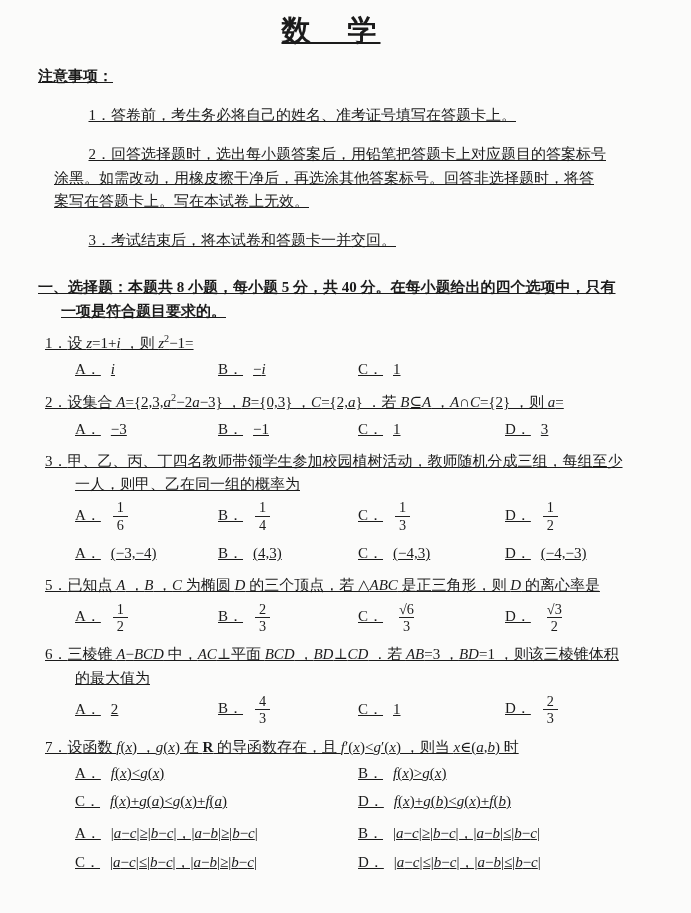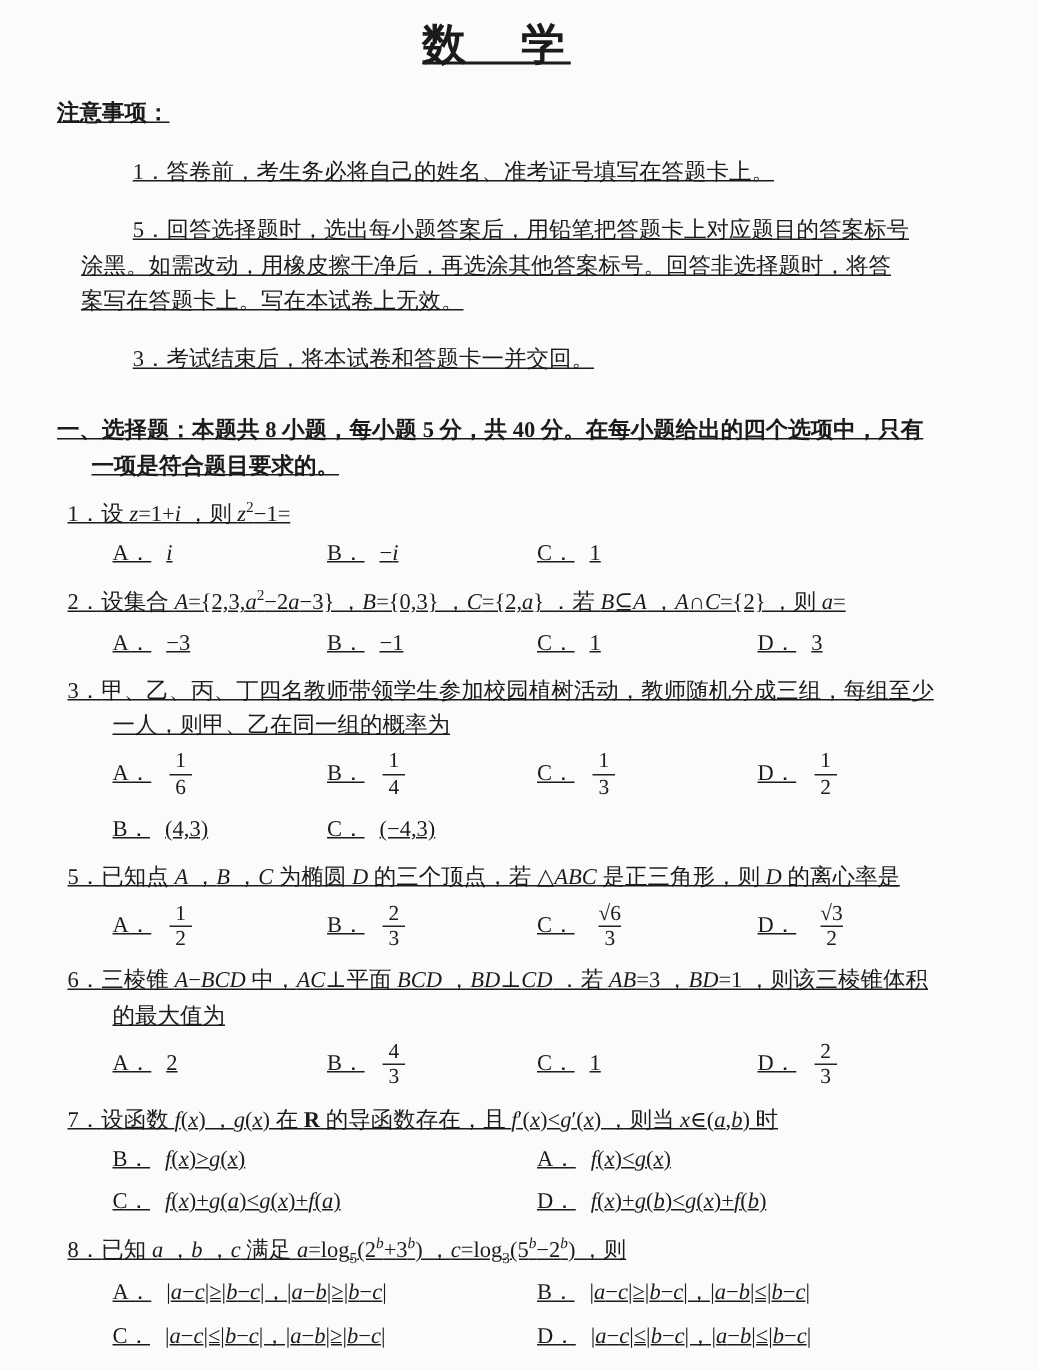--- a/index.html
+++ b/index.html
@@ -39,21 +39,21 @@
 </style>
 </head>
 <body>
 
 <div class="page">
   <h1 class="title">数　学</h1>
 
   <div class="notice">
     <p class="notice-heading">注意事项：</p>
     <p class="notice-item">1．答卷前，考生务必将自己的姓名、准考证号填写在答题卡上。</p>
-    <p class="notice-item">5．回答选择题时，选出每小题答案后，用铅笔把答题卡上对应题目的答案标号涂黑。如需改动，用橡皮擦干净后，再选涂其他答案标号。回答非选择题时，将答案写在答题卡上。写在本试卷上无效。</p>
+    <p class="notice-item">2．回答选择题时，选出每小题答案后，用铅笔把答题卡上对应题目的答案标号涂黑。如需改动，用橡皮擦干净后，再选涂其他答案标号。回答非选择题时，将答案写在答题卡上。写在本试卷上无效。</p>
     <p class="notice-item">3．考试结束后，将本试卷和答题卡一并交回。</p>
   </div>
 
   <p class="section-heading">一、选择题：本题共 8 小题，每小题 5 分，共 40 分。在每小题给出的四个选项中，只有一项是符合题目要求的。</p>
 
   <div>
       <div class="question">
         <div class="q-stem"><span class="q-num">1．</span><span class="math">设 <i>z</i>=1+<i>i</i> ，则 <i>z</i><sup>2</sup>−1=</span></div>
         <div class="q-options cols-4">
           <div class="option"><span class="opt-label">A．</span><span class="opt-text math"><i>i</i></span></div>
@@ -86,22 +86,24 @@
                 <span class="den">3</span>
               </span></span></div>
           <div class="option"><span class="opt-label">D．</span><span class="opt-text math"><span class="frac">
                 <span class="num">1</span>
                 <span class="den">2</span>
               </span></span></div>
         </div>
       </div>
       <div class="question">
         <div class="q-options cols-4">
+          <div class="option"><span class="opt-label">A．</span><span class="opt-text math">(−3,−4)</span></div>
           <div class="option"><span class="opt-label">B．</span><span class="opt-text math">(4,3)</span></div>
           <div class="option"><span class="opt-label">C．</span><span class="opt-text math">(−4,3)</span></div>
+          <div class="option"><span class="opt-label">D．</span><span class="opt-text math">(−4,−3)</span></div>
         </div>
       </div>
       <div class="question">
         <div class="q-stem"><span class="q-num">5．</span><span class="math">已知点 <i>A</i> ，<i>B</i> ，<i>C</i> 为椭圆 <i>D</i> 的三个顶点，若 △<i>ABC</i> 是正三角形，则 <i>D</i> 的离心率是</span></div>
         <div class="q-options cols-4">
           <div class="option"><span class="opt-label">A．</span><span class="opt-text math"><span class="frac">
                 <span class="num">1</span>
                 <span class="den">2</span>
               </span></span></div>
           <div class="option"><span class="opt-label">B．</span><span class="opt-text math"><span class="frac">
@@ -129,28 +131,27 @@
           <div class="option"><span class="opt-label">C．</span><span class="opt-text math">1</span></div>
           <div class="option"><span class="opt-label">D．</span><span class="opt-text math"><span class="frac">
                 <span class="num">2</span>
                 <span class="den">3</span>
               </span></span></div>
         </div>
       </div>
       <div class="question">
         <div class="q-stem"><span class="q-num">7．</span><span class="math">设函数 <i>f</i>(<i>x</i>) ，<i>g</i>(<i>x</i>) 在 <b>R</b> 的导函数存在，且 <i>f</i>′(<i>x</i>)&lt;<i>g</i>′(<i>x</i>) ，则当 <i>x</i>∈(<i>a</i>,<i>b</i>) 时</span></div>
         <div class="q-options cols-2">
+          <div class="option"><span class="opt-label">A．</span><span class="opt-text math"><i>f</i>(<i>x</i>)&lt;<i>g</i>(<i>x</i>)</span></div>
           <div class="option"><span class="opt-label">B．</span><span class="opt-text math"><i>f</i>(<i>x</i>)&gt;<i>g</i>(<i>x</i>)</span></div>
-          <div class="option"><span class="opt-label">A．</span><span class="opt-text math"><i>f</i>(<i>x</i>)&lt;<i>g</i>(<i>x</i>)</span></div>
           <div class="option"><span class="opt-label">C．</span><span class="opt-text math"><i>f</i>(<i>x</i>)+<i>g</i>(<i>a</i>)&lt;<i>g</i>(<i>x</i>)+<i>f</i>(<i>a</i>)</span></div>
           <div class="option"><span class="opt-label">D．</span><span class="opt-text math"><i>f</i>(<i>x</i>)+<i>g</i>(<i>b</i>)&lt;<i>g</i>(<i>x</i>)+<i>f</i>(<i>b</i>)</span></div>
         </div>
       </div>
       <div class="question">
-        <div class="q-stem"><span class="q-num">8．</span><span class="math">已知 <i>a</i> ，<i>b</i> ，<i>c</i> 满足 <i>a</i>=log<sub>5</sub>(2<sup><i>b</i></sup>+3<sup><i>b</i></sup>) ，<i>c</i>=log<sub>3</sub>(5<sup><i>b</i></sup>−2<sup><i>b</i></sup>) ，则</span></div>
         <div class="q-options cols-2">
           <div class="option"><span class="opt-label">A．</span><span class="opt-text math">|<i>a</i>−<i>c</i>|≥|<i>b</i>−<i>c</i>|，|<i>a</i>−<i>b</i>|≥|<i>b</i>−<i>c</i>|</span></div>
           <div class="option"><span class="opt-label">B．</span><span class="opt-text math">|<i>a</i>−<i>c</i>|≥|<i>b</i>−<i>c</i>|，|<i>a</i>−<i>b</i>|≤|<i>b</i>−<i>c</i>|</span></div>
           <div class="option"><span class="opt-label">C．</span><span class="opt-text math">|<i>a</i>−<i>c</i>|≤|<i>b</i>−<i>c</i>|，|<i>a</i>−<i>b</i>|≥|<i>b</i>−<i>c</i>|</span></div>
           <div class="option"><span class="opt-label">D．</span><span class="opt-text math">|<i>a</i>−<i>c</i>|≤|<i>b</i>−<i>c</i>|，|<i>a</i>−<i>b</i>|≤|<i>b</i>−<i>c</i>|</span></div>
         </div>
       </div>
     </div>
 </div>
 

